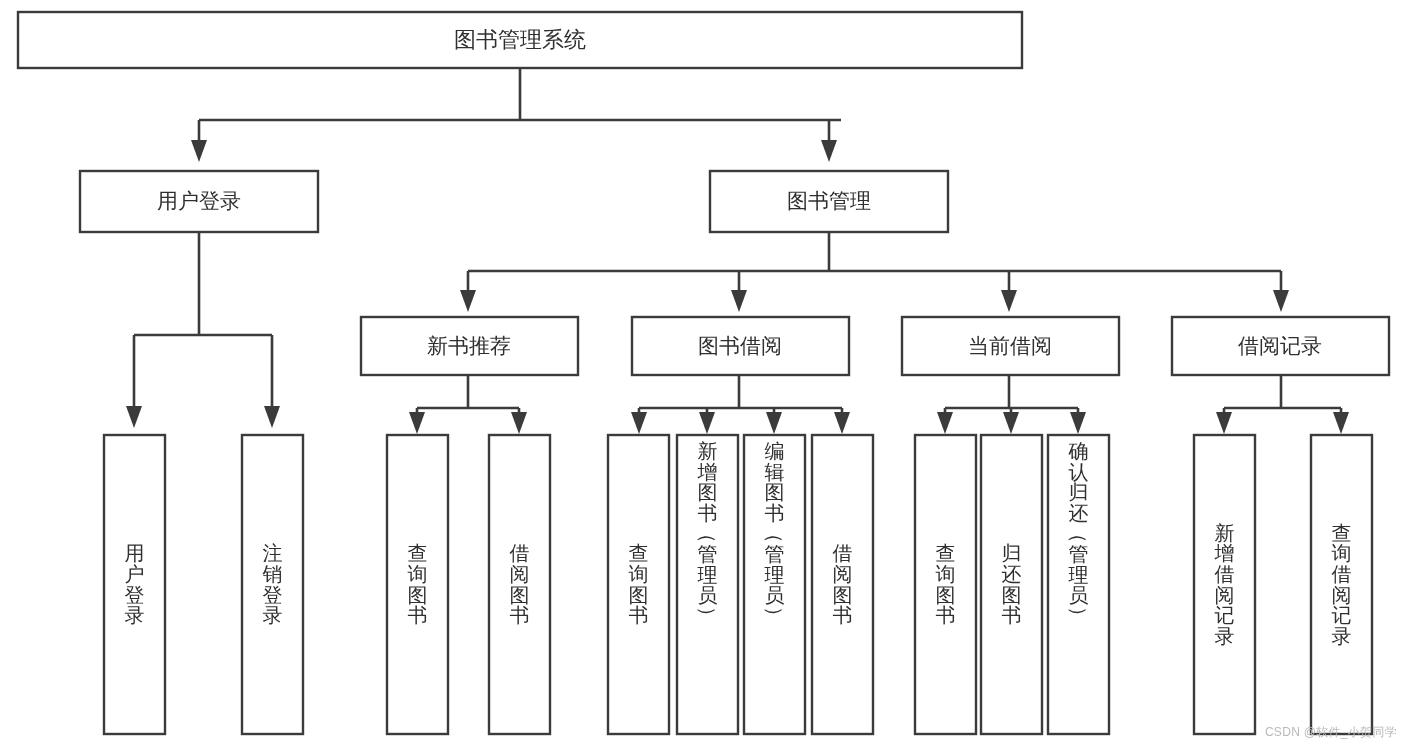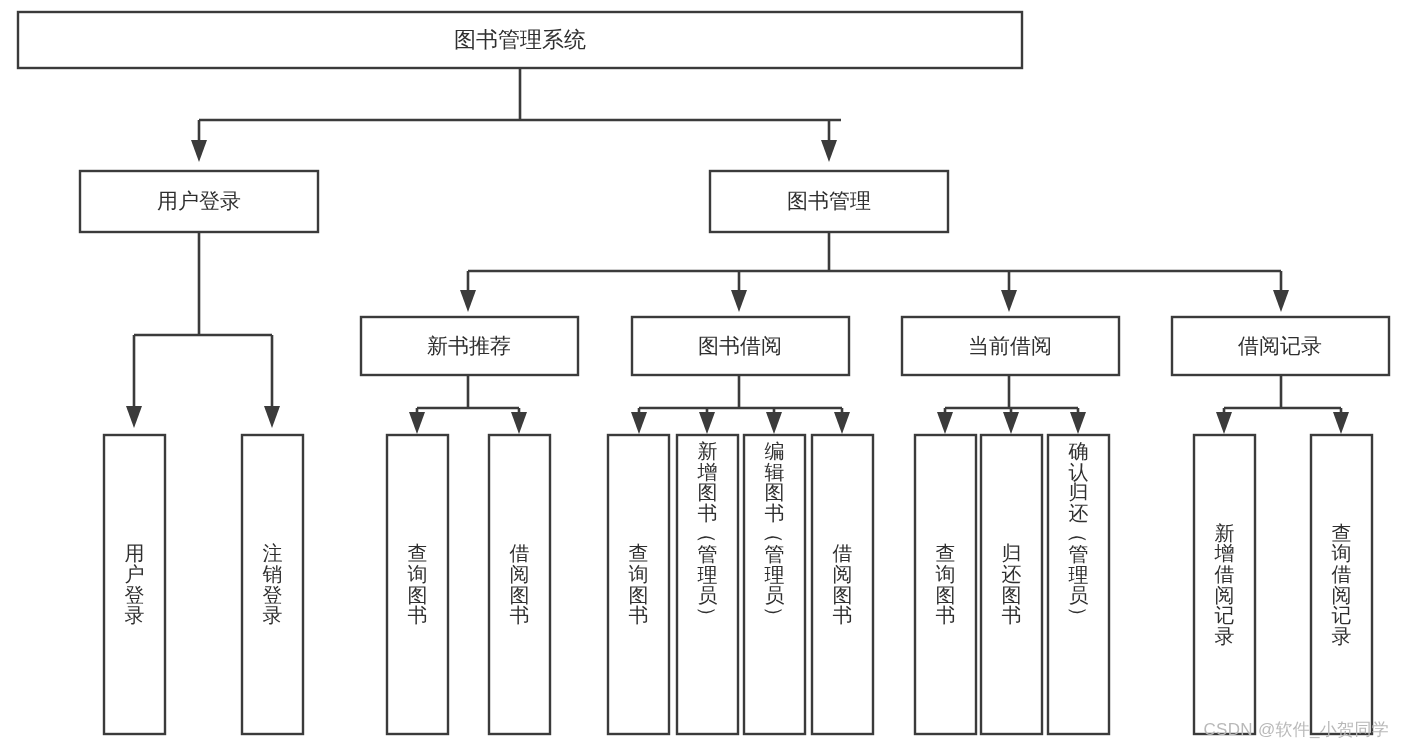--- a/index.html
+++ b/index.html
@@ -66,23 +66,23 @@
     pointer-events: none;
   }
   .vlabel span.ch {
     display: block;
   }
   .vlabel span.ch.rot {
     transform: rotate(90deg);
   }
   .watermark {
     position: absolute;
-    right: 16px;
+    right: 8px;
     bottom: 6px;
-    font-size: 17px;
+    font-size: 12px;
     color: #b9b9b9;
     font-family: "Liberation Sans", "DejaVu Sans", sans-serif;
     letter-spacing: 0.3px;
     user-select: none;
   }
 </style>
 </head>
 <body>
 
 <div id="diagram-root">

